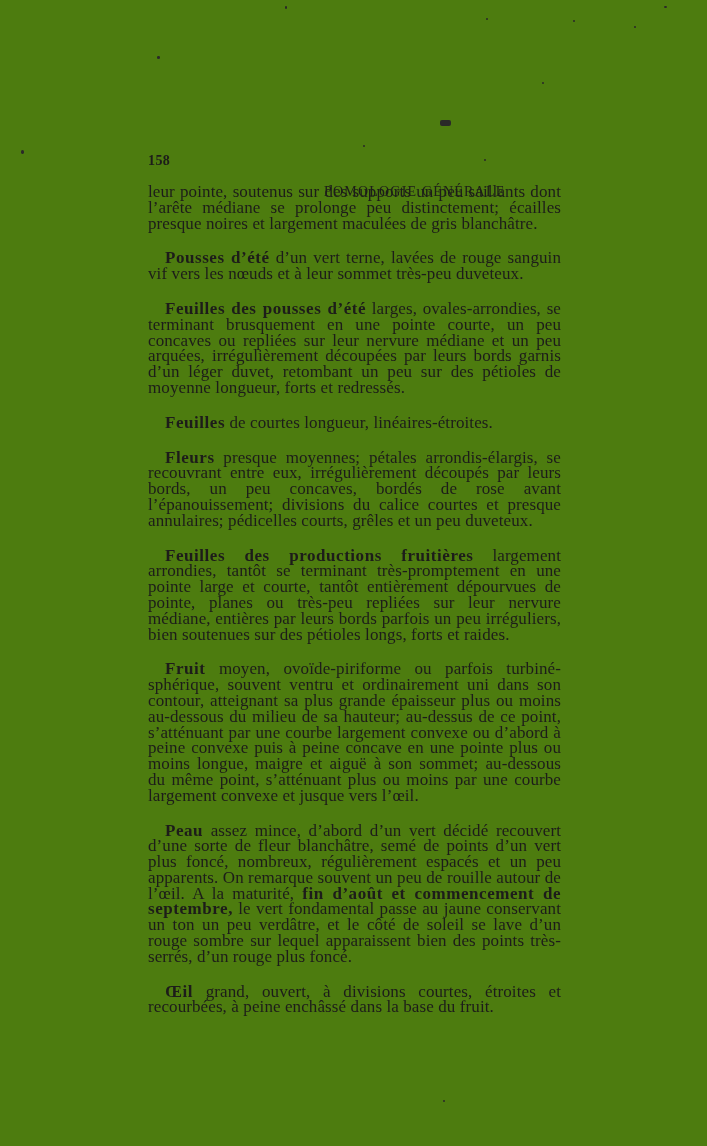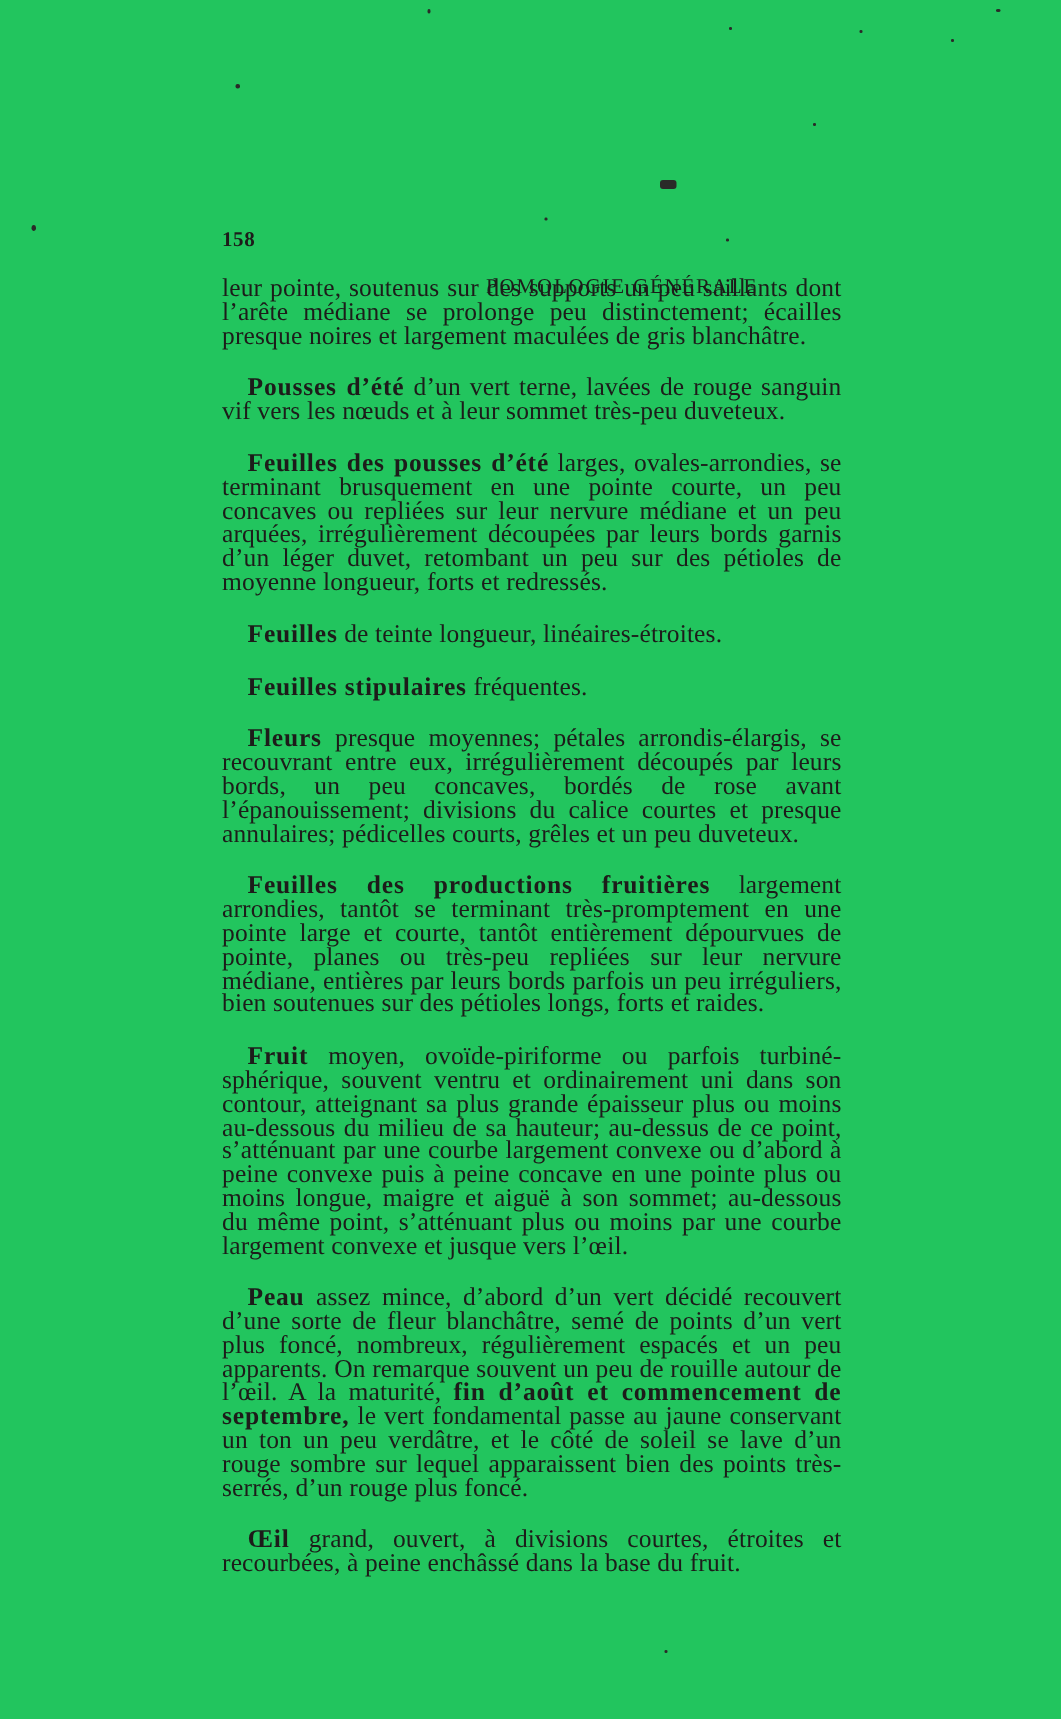--- a/index.html
+++ b/index.html
@@ -4,21 +4,21 @@
 <style>
   html, body {
     margin: 0;
     padding: 0;
     background: #ffffff;
   }
   .page {
     position: relative;
     width: 707px;
     height: 1146px;
-    background: #22c55e;
+    background: #4d7c0f;
     overflow: hidden;
     font-family: "Liberation Serif", "DejaVu Serif", serif;
     color: #1d1c1a;
   }
   .page-header {
     position: absolute;
     top: 153px;
     left: 148px;
     width: 413px;
     height: 20px;
@@ -90,22 +90,21 @@
 
   <header class="page-header">
     <span class="page-number">158</span>
     <span class="running-title">POMOLOGIE GÉNÉRALE</span>
   </header>
 
   <main class="body-text">
       <p class="para"><span class="plain">leur pointe, soutenus sur des supports un peu saillants dont l’arête médiane se prolonge peu distinctement; écailles presque noires et largement maculées de gris blanchâtre.</span></p>
       <p class="para indent"><span class="lead-bold">Pousses d’été</span><span class="plain"> d’un vert terne, lavées de rouge sanguin vif vers les nœuds et à leur sommet très-peu duveteux.</span></p>
       <p class="para indent"><span class="lead-bold">Feuilles des pousses d’été</span><span class="plain"> larges, ovales-arrondies, se terminant brusquement en une pointe courte, un peu concaves ou repliées sur leur nervure médiane et un peu arquées, irrégulièrement découpées par leurs bords garnis d’un léger duvet, retombant un peu sur des pétioles de moyenne longueur, forts et redressés.</span></p>
-      <p class="para indent"><span class="lead-bold">Feuilles</span><span class="plain"> de teinte longueur, linéaires-étroites.</span></p>
-      <p class="para indent"><span class="lead-bold">Feuilles stipulaires</span><span class="plain"> fréquentes.</span></p>
+      <p class="para indent"><span class="lead-bold">Feuilles</span><span class="plain"> de courtes longueur, linéaires-étroites.</span></p>
       <p class="para indent"><span class="lead-bold">Fleurs</span><span class="plain"> presque moyennes; pétales arrondis-élargis, se recouvrant entre eux, irrégulièrement découpés par leurs bords, un peu concaves, bordés de rose avant l’épanouissement; divisions du calice courtes et presque annulaires; pédicelles courts, grêles et un peu duveteux.</span></p>
       <p class="para indent"><span class="lead-bold">Feuilles des productions fruitières</span><span class="plain"> largement arrondies, tantôt se terminant très-promptement en une pointe large et courte, tantôt entièrement dépourvues de pointe, planes ou très-peu repliées sur leur nervure médiane, entières par leurs bords parfois un peu irréguliers, bien soutenues sur des pétioles longs, forts et raides.</span></p>
       <p class="para indent"><span class="lead-bold">Fruit</span><span class="plain"> moyen, ovoïde-piriforme ou parfois turbiné-sphérique, souvent ventru et ordinairement uni dans son contour, atteignant sa plus grande épaisseur plus ou moins au-dessous du milieu de sa hauteur; au-dessus de ce point, s’atténuant par une courbe largement convexe ou d’abord à peine convexe puis à peine concave en une pointe plus ou moins longue, maigre et aiguë à son sommet; au-dessous du même point, s’atténuant plus ou moins par une courbe largement convexe et jusque vers l’œil.</span></p>
       <p class="para indent"><span class="lead-bold">Peau</span><span class="plain"> assez mince, d’abord d’un vert décidé recouvert d’une sorte de fleur blanchâtre, semé de points d’un vert plus foncé, nombreux, régulièrement espacés et un peu apparents. On remarque souvent un peu de rouille autour de l’œil. A la maturité, </span><span class="lead-bold">fin d’août et commencement de septembre,</span><span class="plain"> le vert fondamental passe au jaune conservant un ton un peu verdâtre, et le côté de soleil se lave d’un rouge sombre sur lequel apparaissent bien des points très-serrés, d’un rouge plus foncé.</span></p>
       <p class="para indent"><span class="lead-bold">Œil</span><span class="plain"> grand, ouvert, à divisions courtes, étroites et recourbées, à peine enchâssé dans la base du fruit.</span></p>
     </main>
 
 </div>
 
 </body></html>

